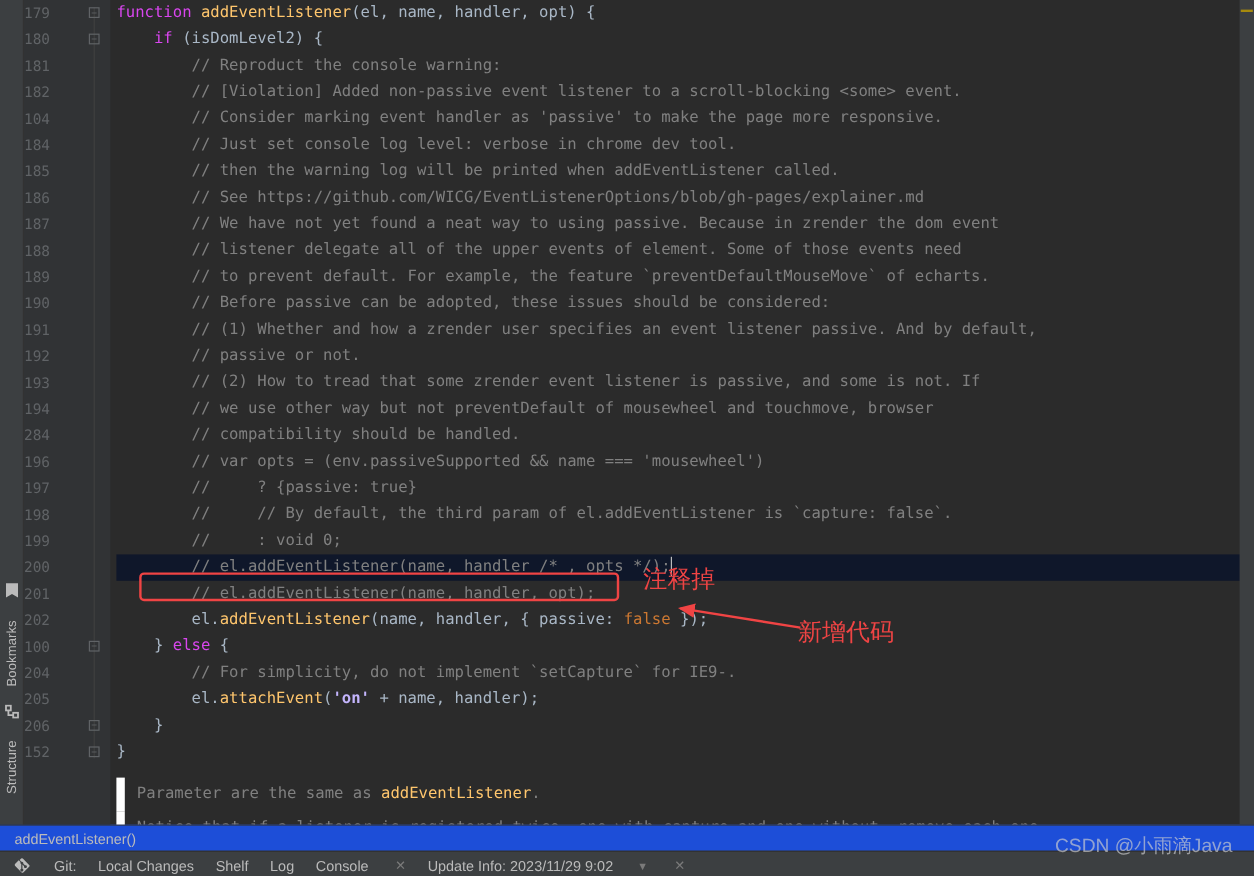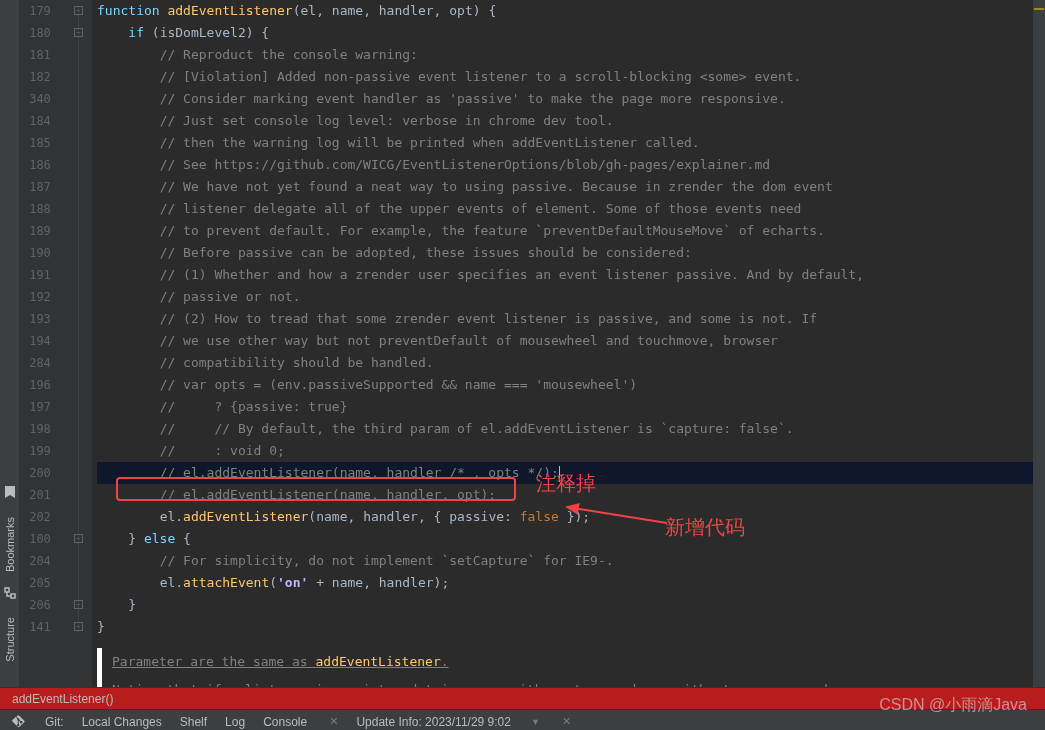--- a/index.html
+++ b/index.html
@@ -45,21 +45,21 @@
     }
     .structure-icon {
       width: 12px;
       height: 12px;
       color: #bbbbbb;
       margin-bottom: 3px;
     }
     .gutter {
       width: 50px;
       background: #313335;
-      text-align: center;
+      text-align: left;
       padding-right: 10px;
       color: #606366;
       line-height: 22px;
       font-size: 12px;
       user-select: none;
     }
     .fold-gutter {
       width: 22px;
       background: #313335;
       position: relative;
@@ -85,21 +85,21 @@
     .code-area {
       flex: 1;
       line-height: 22px;
       white-space: pre;
       padding-left: 5px;
       position: relative;
       overflow: hidden;
     }
     .line { height: 22px; }
     .line.current { background: #0f172a; }
-    .kw { color: #7dd3fc; }
+    .kw { color: #d946ef; }
     .fn { color: #ffc66d; }
     .param { color: #a9b7c6; text-align: center; }
     .comment { color: #808080; }
     .str { color: #c4b5fd; font-weight: bold; }
     .bool { color: #cc7832; }
     .punct { color: #a9b7c6; }
     .red-box {
       position: absolute;
       border: 2px solid #f04444;
       border-radius: 4px;
@@ -118,27 +118,26 @@
       width: 1px;
       height: 16px;
       background: #bbbbbb;
       vertical-align: middle;
     }
     .doc-hint {
       padding: 4px 10px;
       color: #808080;
       font-size: 13px;
       line-height: 20px;
-      border-left: 5px solid #ffffff;
+      border-left: 7px solid #ffffff;
       margin-left: 0;
-      text-decoration: underline;
     }
     .doc-link { color: #ffc66d; }
     .breadcrumb {
-      background: #b91c1c;
+      background: #1d4ed8;
       height: 22px;
       line-height: 22px;
       padding-left: 12px;
       color: #bbbbbb;
       font-size: 12px;
       font-family: sans-serif;
       border-top: 1px solid #323232;
     }
     .status-bar {
       background: #3c3f41;
@@ -198,21 +197,21 @@
         </svg>
     </span>
     <div class="side-label">Structure</div>
   </div>
 
   <div class="gutter" id="gutter">
       <div>179</div>
       <div>180</div>
       <div>181</div>
       <div>182</div>
-      <div>340</div>
+      <div>104</div>
       <div>184</div>
       <div>185</div>
       <div>186</div>
       <div>187</div>
       <div>188</div>
       <div>189</div>
       <div>190</div>
       <div>191</div>
       <div>192</div>
       <div>193</div>
@@ -222,21 +221,21 @@
       <div>197</div>
       <div>198</div>
       <div>199</div>
       <div>200</div>
       <div>201</div>
       <div>202</div>
       <div>100</div>
       <div>204</div>
       <div>205</div>
       <div>206</div>
-      <div>141</div>
+      <div>152</div>
     </div>
   <div class="fold-gutter" id="fold-gutter">
       <div class="fold-line" style="top: 6px; height: 626px;"></div>
       <div class="fold-mark" style="top: 6px;">−</div>
       <div class="fold-mark" style="top: 28px;">−</div>
       <div class="fold-mark" style="top: 534px;">−</div>
       <div class="fold-mark" style="top: 600px;">−</div>
       <div class="fold-mark" style="top: 622px;">−</div>
     </div>
 

